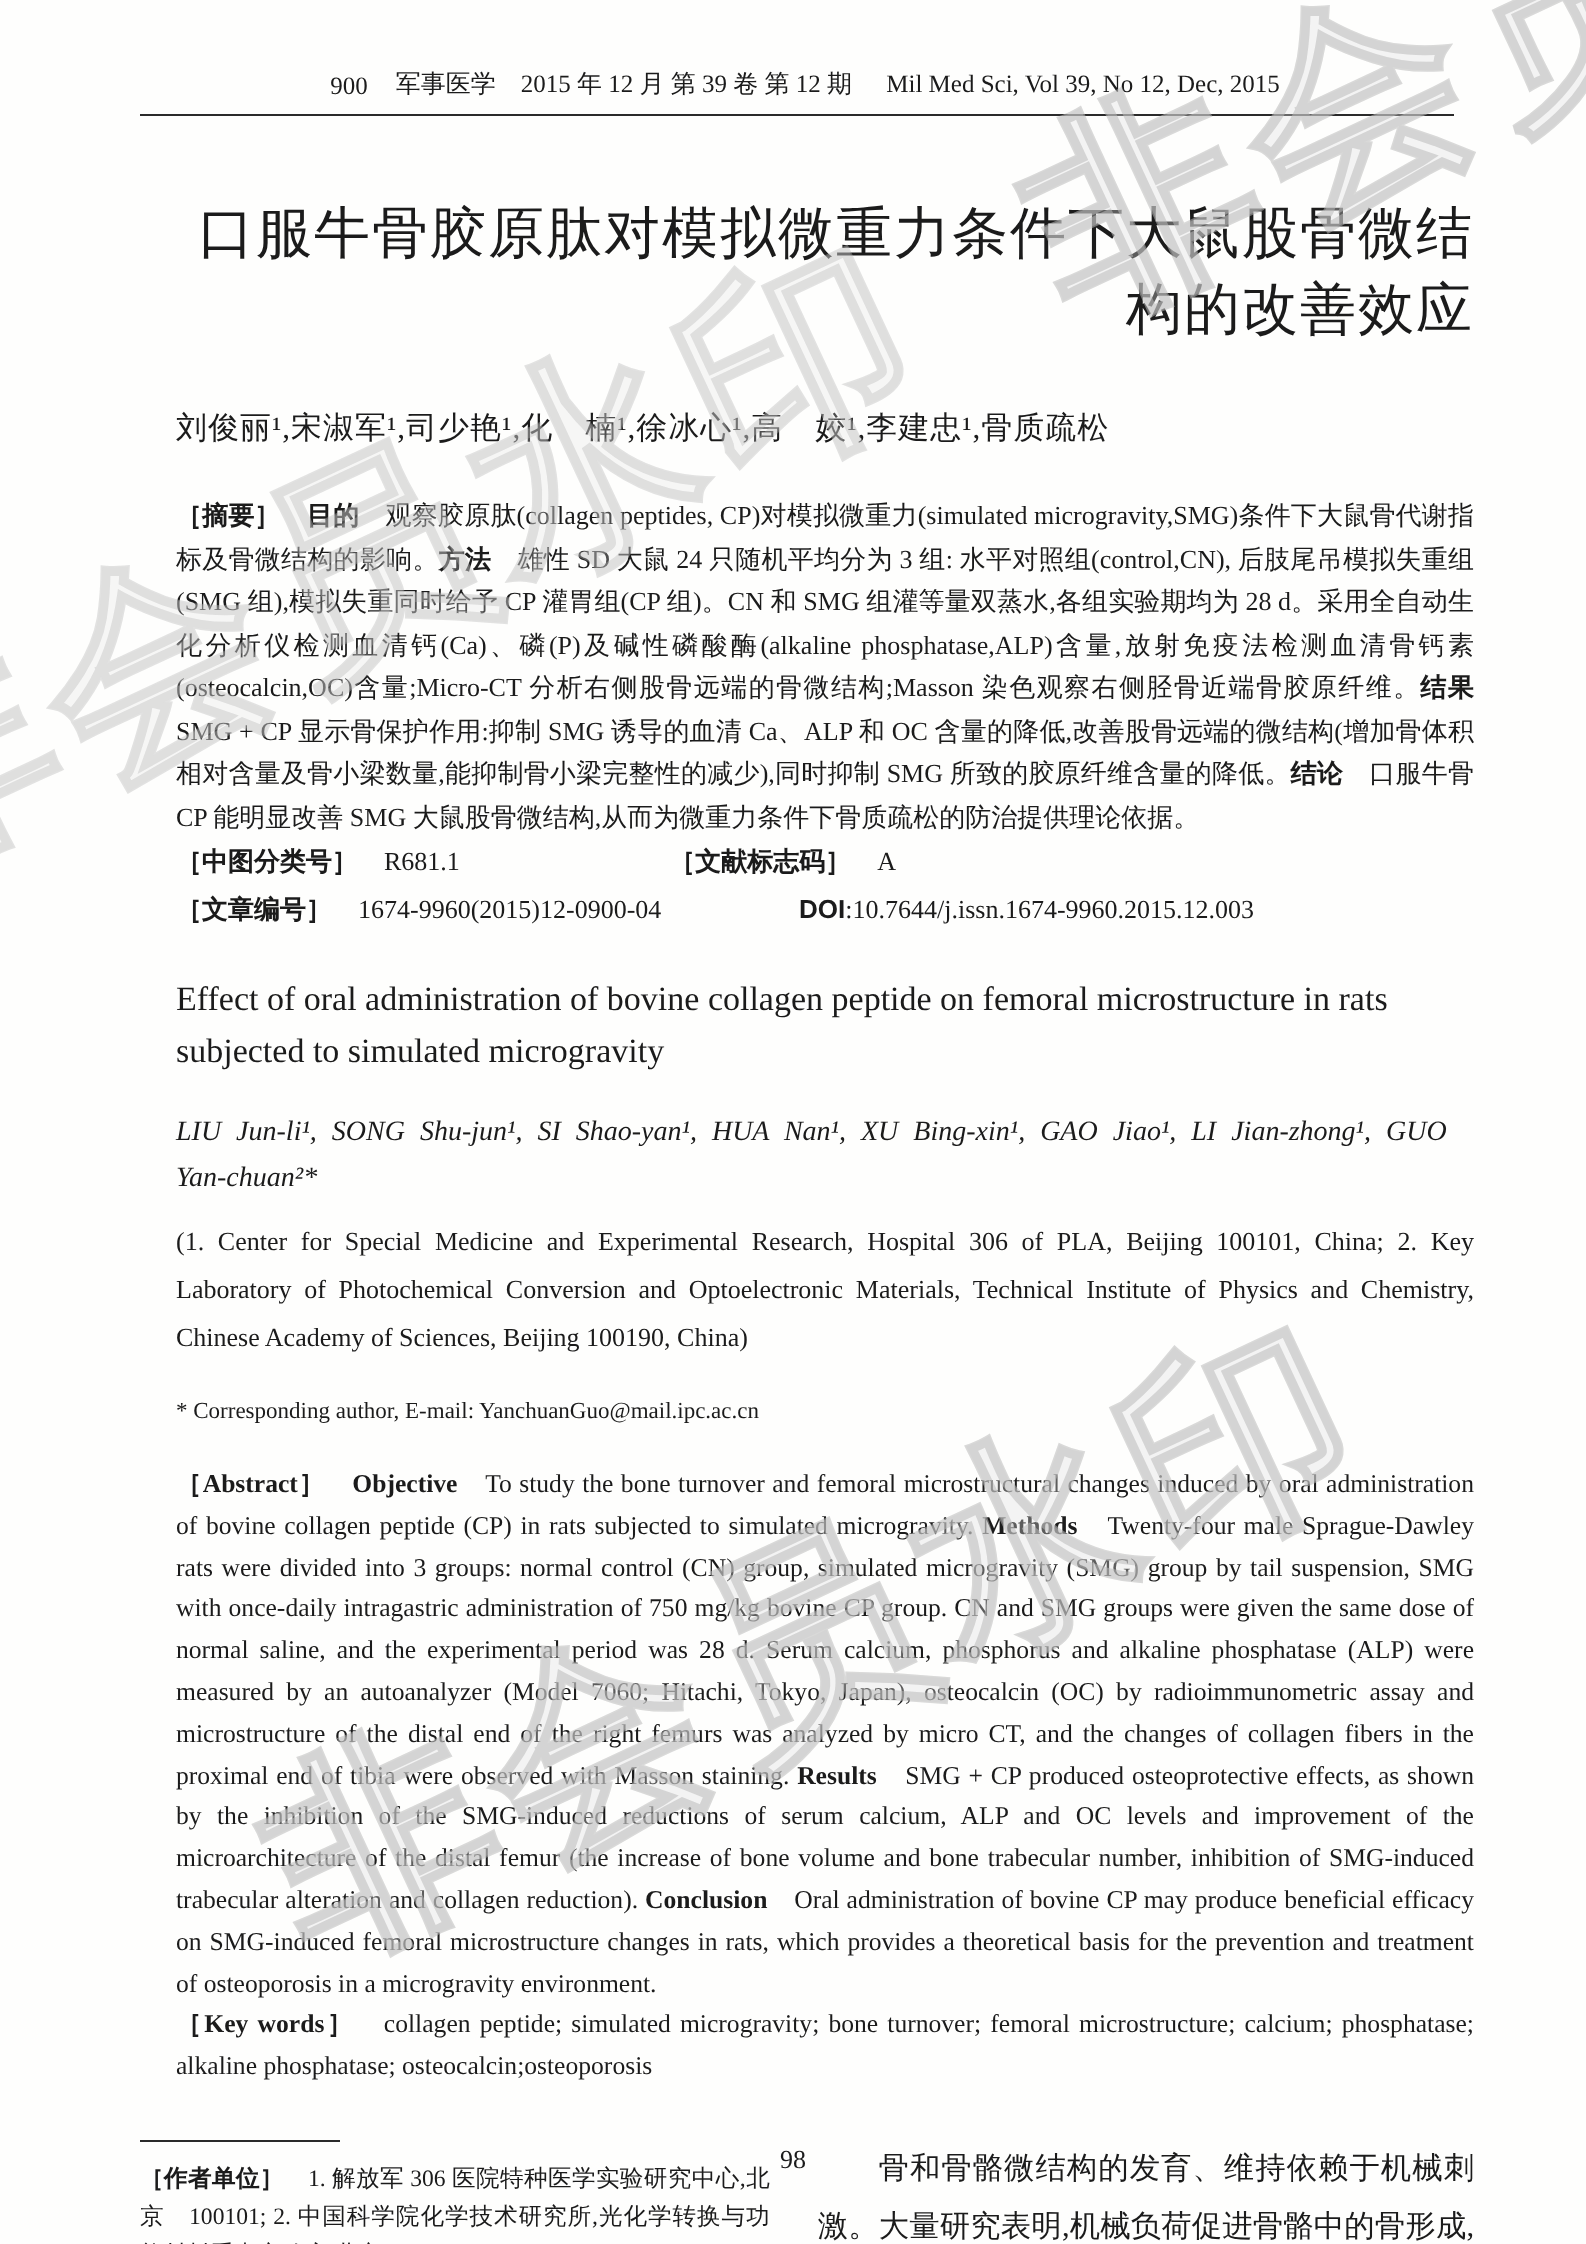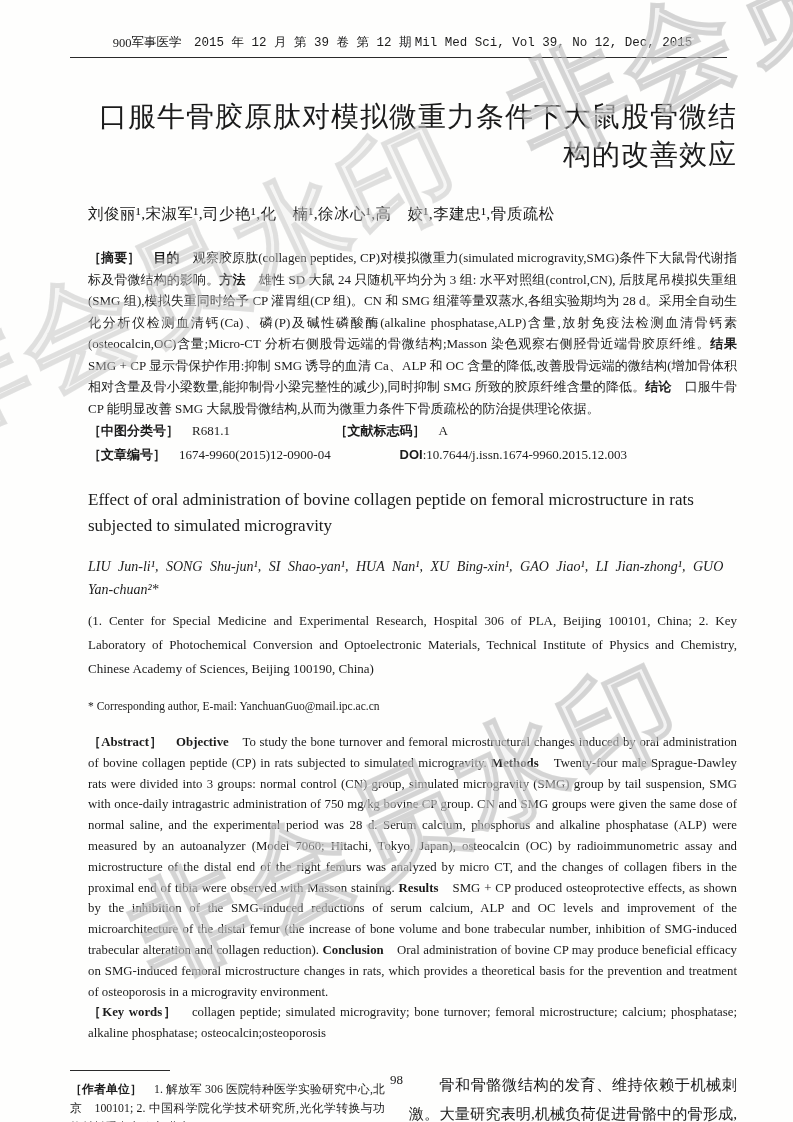--- a/index.html
+++ b/index.html
@@ -18,21 +18,21 @@
     transform:rotate(-25deg);transform-origin:left center;
   }
   .wm-main{left:140px;top:870px;}
   .wm-top{left:520px;top:50px;}
   .wm-mid{left:-80px;top:330px;opacity:.75;}
 
   .header{
     display:flex;justify-content:center;align-items:flex-end;
     padding:34px 66px 6px 78px;font-size:12.5px;
   }
-  .header .jinfo span{margin-left:0;font-family:Liberation Mono, monospace;}
+  .header .jinfo span{margin-left:14px;}
   .rule{border-top:1.6px solid #2a2a2a;margin:0 66px 0 70px;}
 
   main{padding:0 56px 0 88px;}
   .title-cn{
     font-family:"Liberation Sans","DejaVu Sans",sans-serif;
     font-size:28px;font-weight:400;text-align:right;
     margin:40px 0 0 0;letter-spacing:1px;
   }
   .authors-cn{font-size:15.5px;margin:30px 0 0 0;letter-spacing:.5px;}
 

